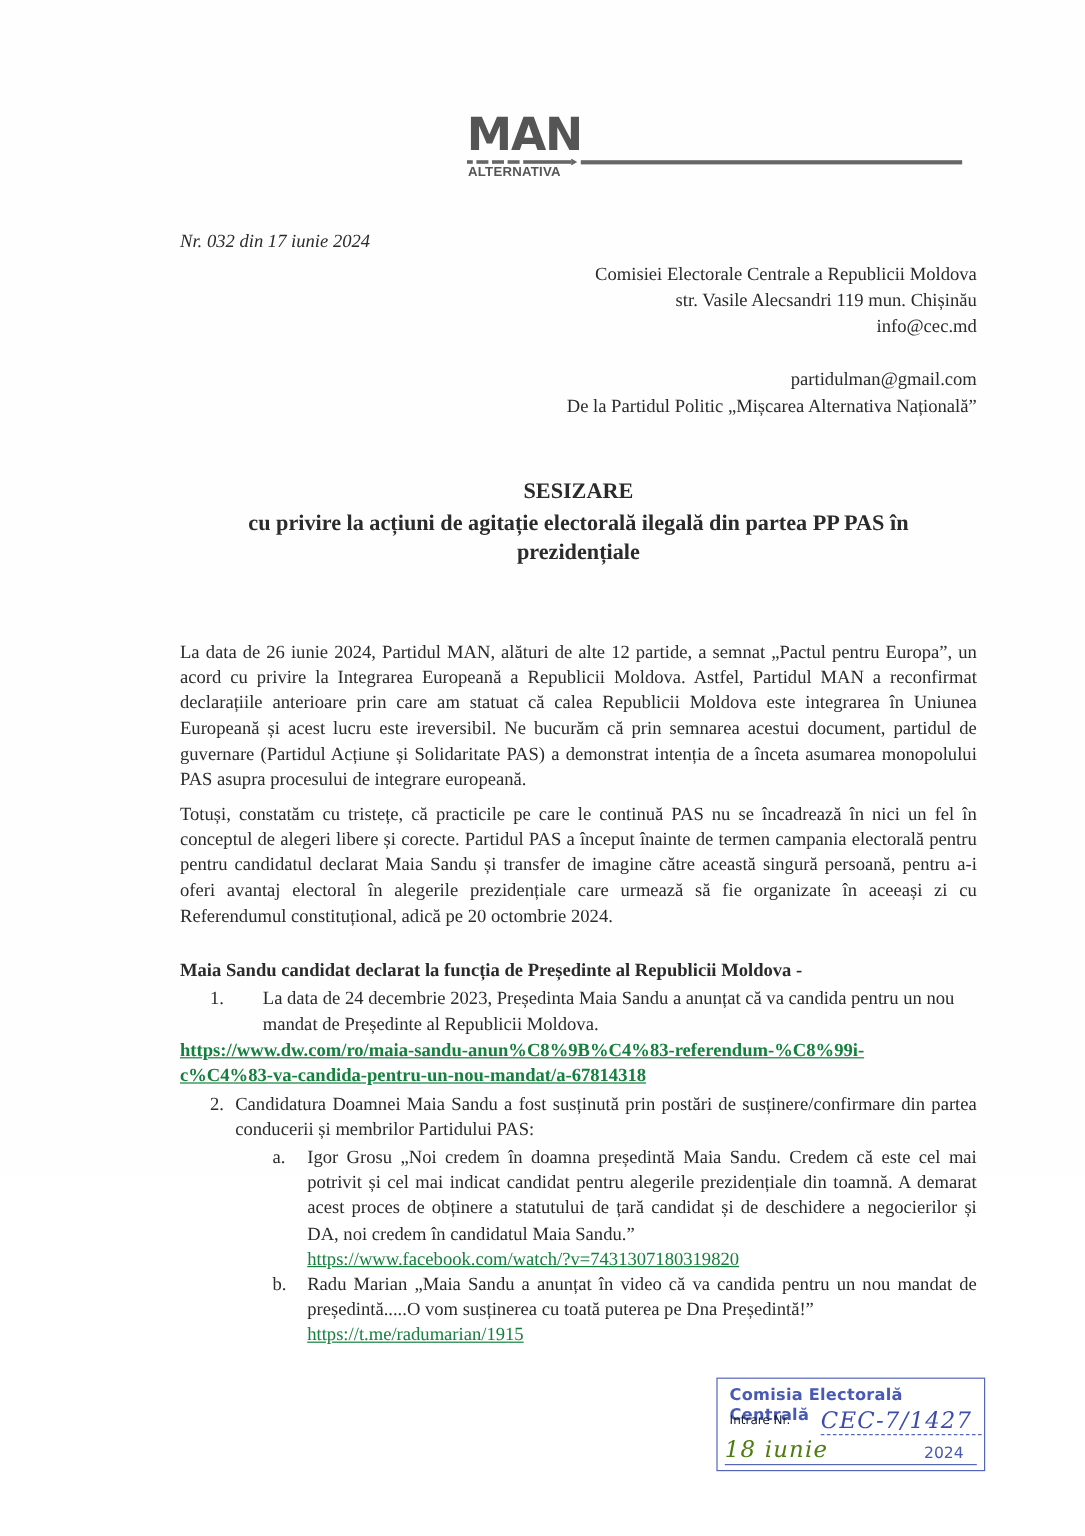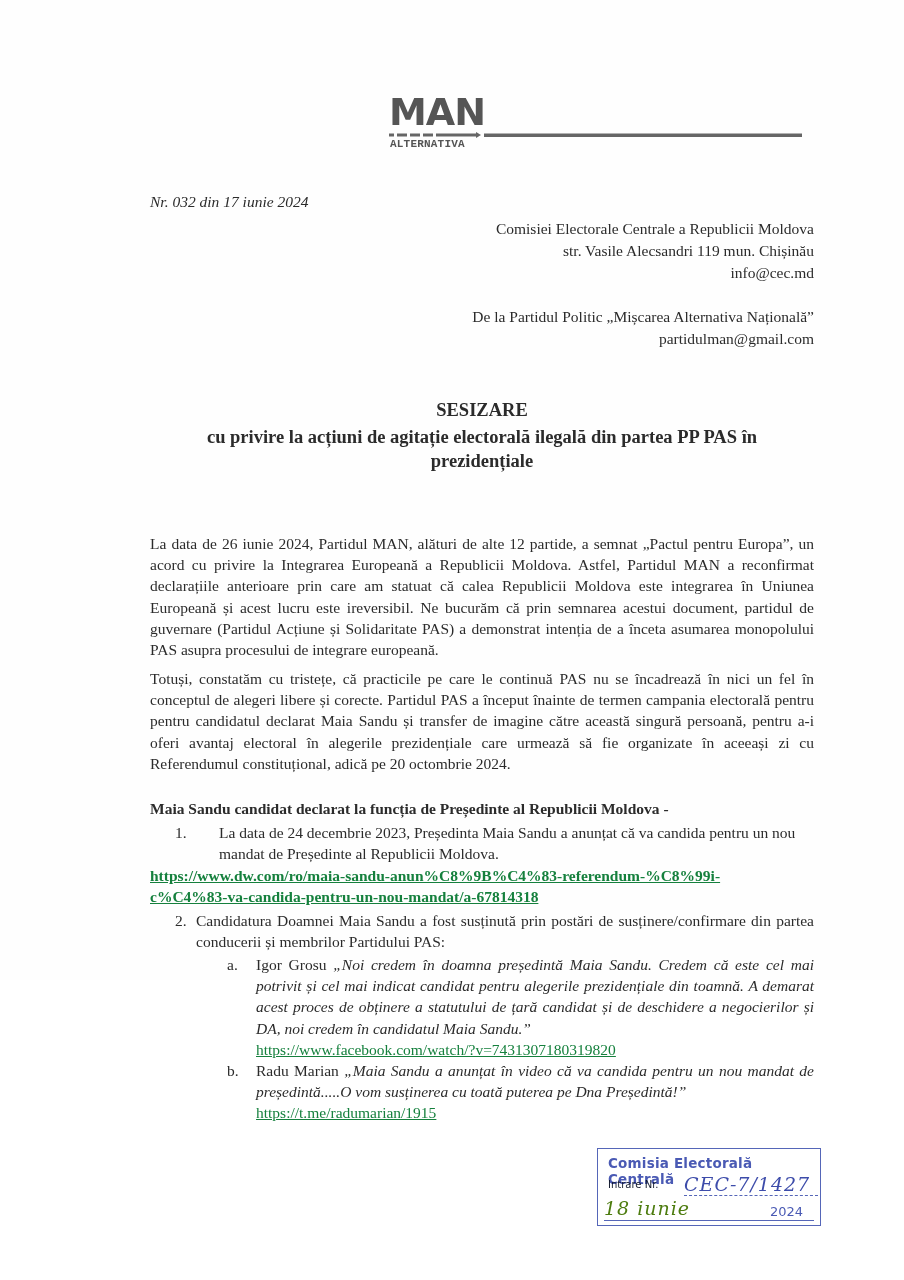--- a/index.html
+++ b/index.html
@@ -5,21 +5,21 @@
     * { box-sizing: border-box; margin: 0; padding: 0; }
     html, body { width: 904px; height: 1280px; background: #ffffff; overflow: hidden; }
     body { position: relative; font-family: "Liberation Serif", serif; color: #2a2a2a; }
 
     .page { position: absolute; left: 0; top: 0; width: 904px; height: 980px; background: #fefefe; }
 
     
     .logo { position: absolute; left: 389px; top: 96px; width: 420px; height: 60px; }
     .logo-man { position: absolute; left: 0; top: -4px; font-family: "DejaVu Sans", sans-serif; font-weight: bold; font-size: 38px; letter-spacing: -1px; color: #555555; line-height: 40px; }
     .logo-line { position: absolute; left: 0; top: 36px; width: 413px; height: 6px; }
-    .logo-sub { position: absolute; left: 1px; top: 42px; font-family: Liberation Mono, monospace; font-weight: bold; font-size: 11px; color: #555555; letter-spacing: 0.2px; }
+    .logo-sub { position: absolute; left: 1px; top: 42px; font-family: Liberation Sans, sans-serif; font-weight: bold; font-size: 11px; color: #555555; letter-spacing: 0.2px; }
 
     .ref { position: absolute; left: 150px; top: 193px; font-style: italic; font-size: 15.5px; color: #2b2b2b; }
 
     .addr { position: absolute; right: 90px; text-align: right; font-size: 15.5px; line-height: 22px; color: #2b2b2b; }
     .addr-to { top: 218px; }
     .addr-from { top: 306px; }
 
     .title { position: absolute; left: 150px; width: 664px; text-align: center; font-weight: bold; color: #2b2b2b; }
     .title-main { top: 400px; font-size: 18.5px; }
     .title-sub { top: 425px; font-size: 18.5px; line-height: 24px; }
@@ -29,21 +29,21 @@
     .p2 { top: 668px; }
 
     .section-head { position: absolute; left: 150px; top: 800px; font-weight: bold; font-size: 15.5px; color: #2b2b2b; }
 
     .item { position: absolute; font-size: 15.5px; line-height: 21.2px; color: #2b2b2b; }
     .num { position: absolute; }
     .item-text { position: absolute; text-align: justify; }
 
     .link { color: #15803d; text-decoration: underline; }
     .bold-link { font-weight: bold; }
-    .quote { font-style: italic; }
+    .quote { }
 
     
     .stamp { position: absolute; left: 597px; top: 1148px; width: 224px; height: 78px; border: 1.5px solid #5566b8; border-style: solid; color: #4455b0; font-family: "DejaVu Sans", sans-serif; }
     .stamp-title { position: absolute; left: 10px; top: 6px; font-size: 13.5px; font-weight: bold; color: #4a5ab4; letter-spacing: 0.2px; }
     .stamp-intrare { position: absolute; left: 10px; top: 30px; font-size: 10px; color: #0f172a; }
     .stamp-nr-hand { position: absolute; left: 86px; top: 24px; font-family: "DejaVu Serif", serif; font-style: italic; font-size: 19px; color: #3d4caa; letter-spacing: 1px; }
     .stamp-uline1 { position: absolute; left: 86px; top: 46px; width: 134px; border-top: 1px dashed #5566b8; }
     .stamp-date-hand { position: absolute; left: 6px; top: 48px; font-family: "DejaVu Serif", serif; font-style: italic; font-size: 19px; color: #4d7c0f; letter-spacing: 1px; text-align: center; }
     .stamp-year { position: absolute; left: 172px; top: 55px; font-size: 13px; color: #4a5ab4; }
     .stamp-uline2 { position: absolute; left: 6px; top: 71px; width: 210px; border-top: 1px solid #5566b8; }
@@ -69,22 +69,22 @@
 
   <div class="ref">Nr. 032 din 17 iunie 2024</div>
 
   <div class="addr addr-to">
     <div>Comisiei Electorale Centrale a Republicii Moldova</div>
     <div>str. Vasile Alecsandri 119 mun. Chișinău</div>
     <div>info@cec.md</div>
   </div>
 
   <div class="addr addr-from">
+    <div>partidulman@gmail.com</div>
     <div>De la Partidul Politic „Mișcarea Alternativa Națională”</div>
-    <div>partidulman@gmail.com</div>
   </div>
 
   <div class="title title-main">SESIZARE</div>
   <div class="title title-sub">
     <div>cu privire la acțiuni de agitație electorală ilegală din partea PP PAS în</div>
     <div>prezidențiale</div>
   </div>
 
   <div class="para p1">La data de 26 iunie 2024, Partidul MAN, alături de alte 12 partide, a semnat „Pactul pentru Europa”, un acord cu privire la Integrarea Europeană a Republicii Moldova. Astfel, Partidul MAN a reconfirmat declarațiile anterioare prin care am statuat că calea Republicii Moldova este integrarea în Uniunea Europeană și acest lucru este ireversibil. Ne bucurăm că prin semnarea acestui document, partidul de guvernare (Partidul Acțiune și Solidaritate PAS) a demonstrat intenția de a înceta asumarea monopolului PAS asupra procesului de integrare europeană.</div>
   <div class="para p2">Totuși, constatăm cu tristețe, că practicile pe care le continuă PAS nu se încadrează în nici un fel în conceptul de alegeri libere și corecte. Partidul PAS a început înainte de termen campania electorală pentru pentru candidatul declarat Maia Sandu și transfer de imagine către această singură persoană, pentru a-i oferi avantaj electoral în alegerile prezidențiale care urmează să fie organizate în aceeași zi cu Referendumul constituțional, adică pe 20 octombrie 2024.</div>

